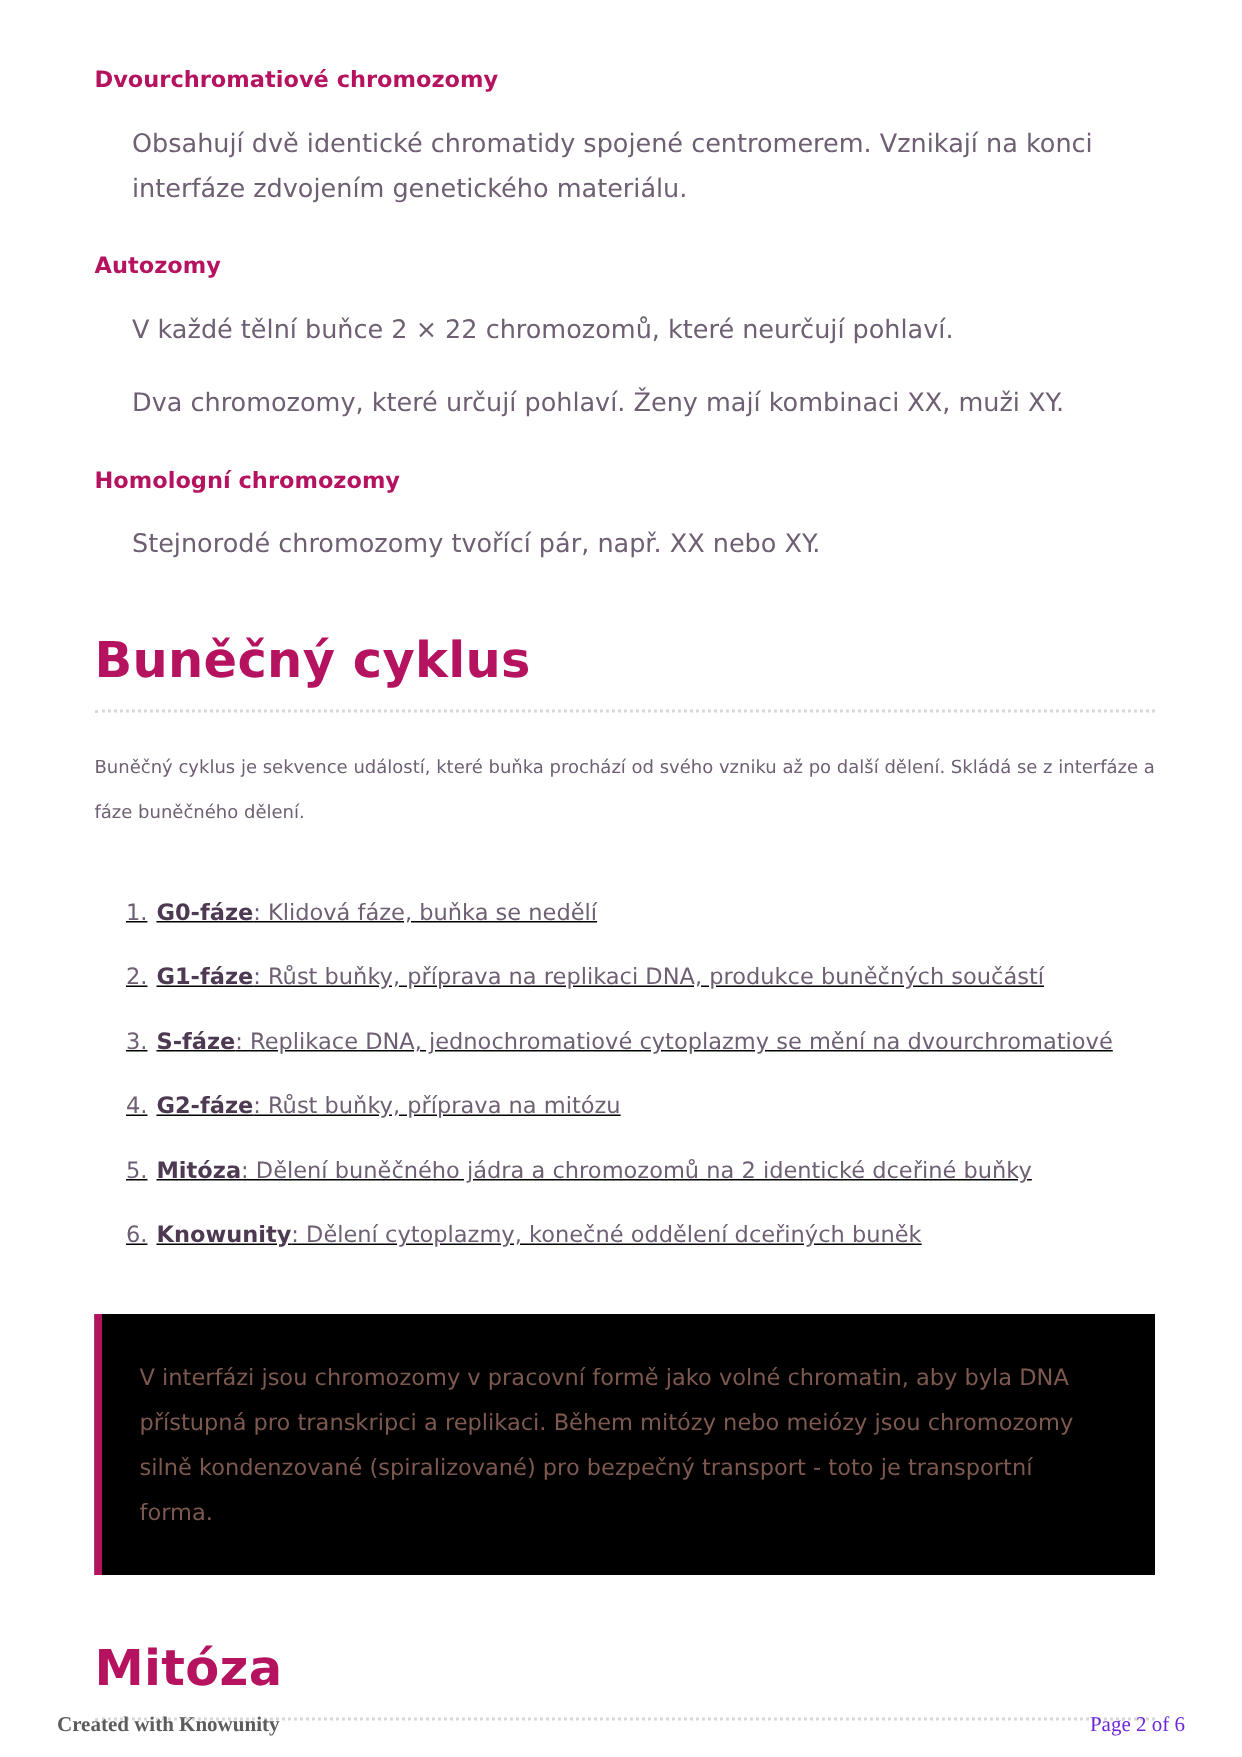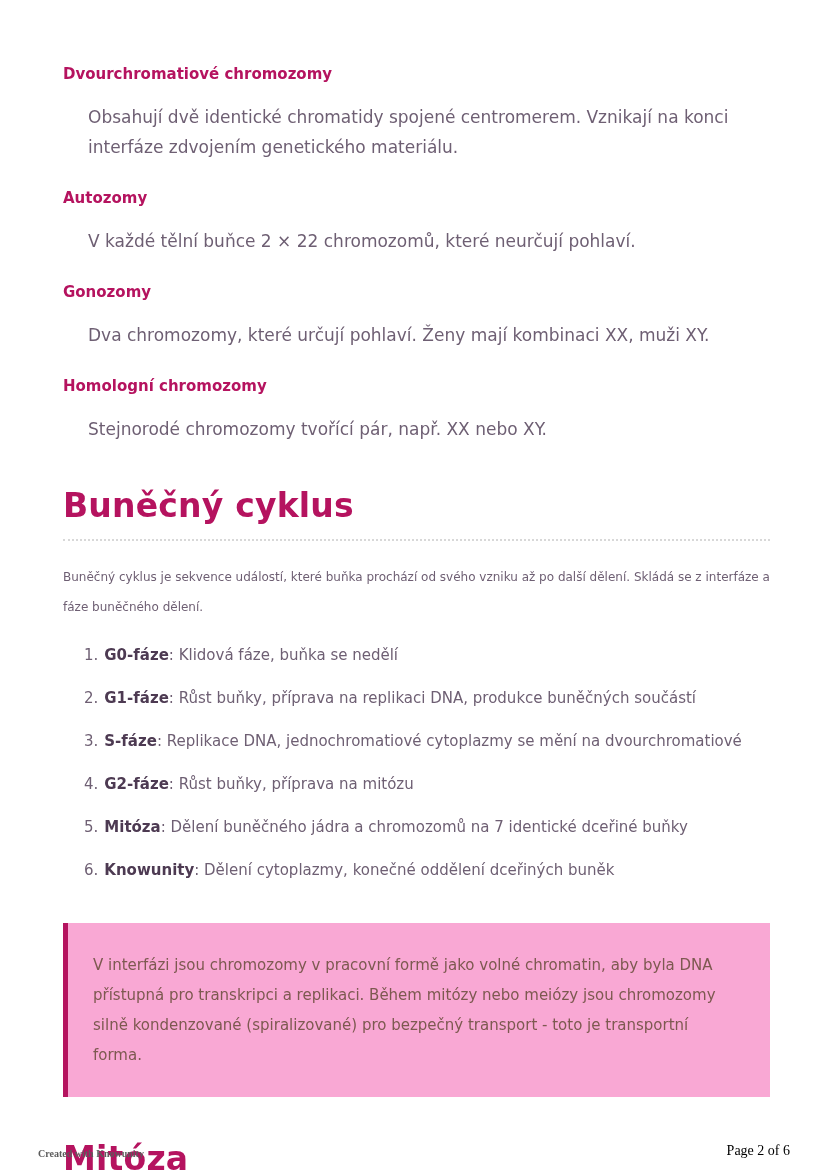--- a/index.html
+++ b/index.html
@@ -1,21 +1,21 @@
 <!DOCTYPE html>
 <html lang="cs"><head>
 <meta charset="utf-8">
 <style>
   html,body { margin:0; padding:0; background:#ffffff; }
   .page {
     position:relative;
     width:828px; height:1171px;
     background:#ffffff;
     box-sizing:border-box;
-    padding:65px 58px 0 63px;
+    padding:44px 58px 0 63px;
     font-family:"DejaVu Sans","Liberation Sans",sans-serif;
     overflow:hidden;
   }
   .def-term {
     color:#b5135f;
     font-size:15px;
     font-weight:700;
     margin:27px 0 0 0;
   }
   .def-term.first { margin-top:0; }
@@ -33,76 +33,75 @@
     padding-bottom:14px;
     border-bottom:2px dotted #d8d8d8;
     letter-spacing:0.2px;
   }
   .section-intro {
     color:#6e5f73;
     font-size:12px;
     line-height:30px;
     margin:21px 0 0 0;
   }
-  .phase-list { margin:18px 0 0 21px; }
+  .phase-list { margin:37px 0 0 21px;text-decoration:underline; }
   .phase-item {
     color:#6e5f73;
     font-size:15px;
     line-height:30px;
     margin-top:13px;
   }
   .phase-num { color:#6e5f73; margin-right:6px; }
   .phase-term { color:#4d3a52; font-weight:700; }
   .phase-desc { color:#6e5f73; }
   .callout {
     margin-top:38px;
-    background:#f9a8d4;
+    background:#000000;
     border-left:5px solid #b5135f;
     padding:27px 30px 27px 25px;
     box-sizing:border-box;
     width:707px;
   }
   .callout-text {
     color:#7d5950;
     font-size:15px;
     line-height:30px;
     margin:0;
   }
   .footer {
     position:absolute;
     left:0; right:0; bottom:12px;
     height:18px;
   }
   .footer-left {
     position:absolute; left:38px; bottom:0;
     font-family:"Liberation Serif","DejaVu Serif",serif;
     font-weight:700;
-    font-size:10px;
+    font-size:14px;
     color:#5c5c5c;
   }
   .footer-right {
     position:absolute; right:38px; bottom:0;
     font-family:"Liberation Serif","DejaVu Serif",serif;
     font-size:14px;
-    color:#000000;
+    color:#6d28d9;
   }
 </style>
 </head>
 <body>
 
 <div class="page">
 
   <div>
     <div class="def-term first">Dvourchromatiové chromozomy</div>
     <p class="def-body">Obsahují dvě identické chromatidy spojené centromerem. Vznikají na konci interfáze zdvojením genetického materiálu.</p>
 
     <div class="def-term">Autozomy</div>
     <p class="def-body">V každé tělní buňce 2 × 22 chromozomů, které neurčují pohlaví.</p>
 
-    <div class="def-term">Gonozomy</div>
     <p class="def-body">Dva chromozomy, které určují pohlaví. Ženy mají kombinaci XX, muži XY.</p>
 
     <div class="def-term">Homologní chromozomy</div>
     <p class="def-body">Stejnorodé chromozomy tvořící pár, např. XX nebo XY.</p>
   </div>
 
   <div>
     <h1 class="section-title">Buněčný cyklus</h1>
     <p class="section-intro">Buněčný cyklus je sekvence událostí, které buňka prochází od svého vzniku až po další dělení. Skládá se z interfáze a fáze buněčného dělení.</p>
 
@@ -113,21 +112,21 @@
       <div class="phase-item">
         <span class="phase-num">2.</span><span class="phase-term">G1-fáze</span><span class="phase-desc">: Růst buňky, příprava na replikaci DNA, produkce buněčných součástí</span>
       </div>
       <div class="phase-item">
         <span class="phase-num">3.</span><span class="phase-term">S-fáze</span><span class="phase-desc">: Replikace DNA, jednochromatiové cytoplazmy se mění na dvourchromatiové</span>
       </div>
       <div class="phase-item">
         <span class="phase-num">4.</span><span class="phase-term">G2-fáze</span><span class="phase-desc">: Růst buňky, příprava na mitózu</span>
       </div>
       <div class="phase-item">
-        <span class="phase-num">5.</span><span class="phase-term">Mitóza</span><span class="phase-desc">: Dělení buněčného jádra a chromozomů na 7 identické dceřiné buňky</span>
+        <span class="phase-num">5.</span><span class="phase-term">Mitóza</span><span class="phase-desc">: Dělení buněčného jádra a chromozomů na 2 identické dceřiné buňky</span>
       </div>
       <div class="phase-item">
         <span class="phase-num">6.</span><span class="phase-term">Knowunity</span><span class="phase-desc">: Dělení cytoplazmy, konečné oddělení dceřiných buněk</span>
       </div>
     </div>
 
     <div class="callout">
       <p class="callout-text">V interfázi jsou chromozomy v pracovní formě jako volné chromatin, aby byla DNA přístupná pro transkripci a replikaci. Během mitózy nebo meiózy jsou chromozomy silně kondenzované (spiralizované) pro bezpečný transport - toto je transportní forma.</p>
     </div>
   </div>

